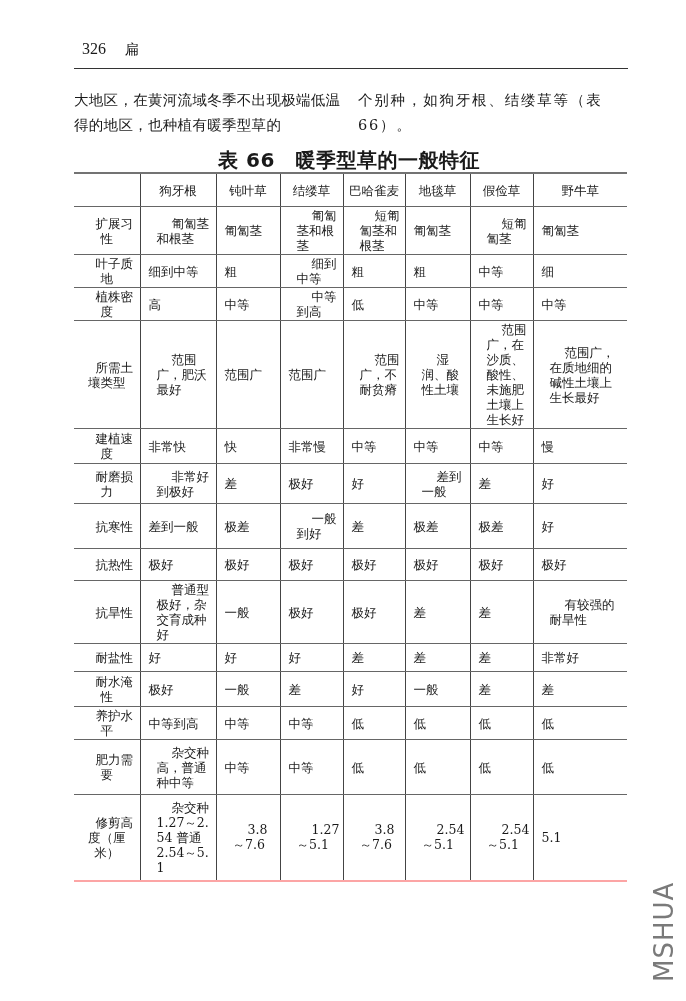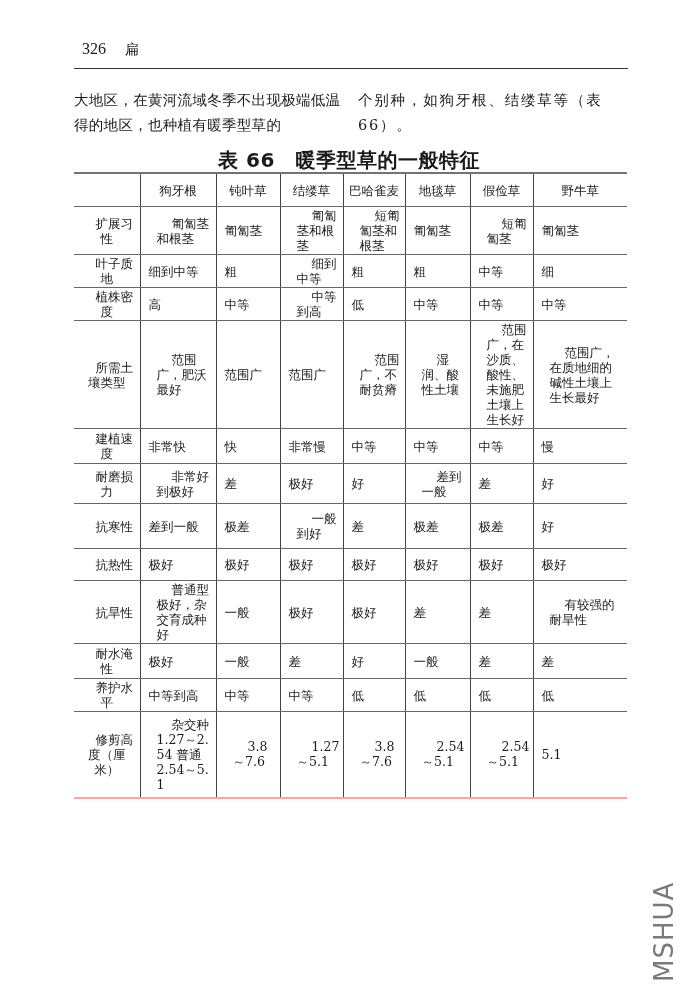--- a/index.html
+++ b/index.html
@@ -158,33 +158,53 @@
     <tr style="height:53px">
       <td class="rowhead">抗旱性</td>
       <td class="cell wrap">普通型极好，杂交育成种好</td>
       <td class="cell">一般</td>
       <td class="cell">极好</td>
       <td class="cell">极好</td>
       <td class="cell">差</td>
       <td class="cell">差</td>
       <td class="cell wrap">有较强的耐旱性</td>
     </tr>
+    <tr style="height:28px">
+      <td class="rowhead">耐盐性</td>
+      <td class="cell">好</td>
+      <td class="cell">好</td>
+      <td class="cell">好</td>
+      <td class="cell">差</td>
+      <td class="cell">差</td>
+      <td class="cell">差</td>
+      <td class="cell">非常好</td>
+    </tr>
     <tr style="height:35px">
       <td class="rowhead">耐水淹性</td>
       <td class="cell">极好</td>
       <td class="cell">一般</td>
       <td class="cell">差</td>
       <td class="cell">好</td>
       <td class="cell">一般</td>
       <td class="cell">差</td>
       <td class="cell">差</td>
     </tr>
     <tr style="height:32px">
       <td class="rowhead">养护水平</td>
       <td class="cell">中等到高</td>
+      <td class="cell">中等</td>
+      <td class="cell">中等</td>
+      <td class="cell">低</td>
+      <td class="cell">低</td>
+      <td class="cell">低</td>
+      <td class="cell">低</td>
+    </tr>
+    <tr style="height:55px">
+      <td class="rowhead">肥力需要</td>
+      <td class="cell wrap">杂交种高，普通种中等</td>
       <td class="cell">中等</td>
       <td class="cell">中等</td>
       <td class="cell">低</td>
       <td class="cell">低</td>
       <td class="cell">低</td>
       <td class="cell">低</td>
     </tr>
     <tr style="height:86px">
       <td class="rowhead">修剪高度（厘米）</td>
       <td class="cell wrap">杂交种1.27～2.54 普通2.54～5.1</td>

